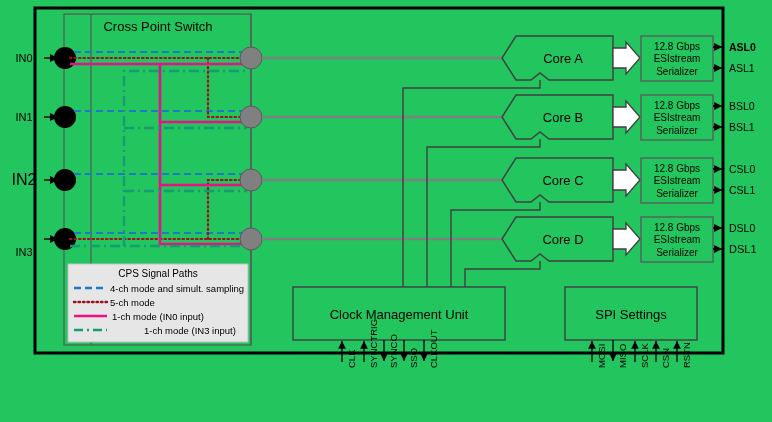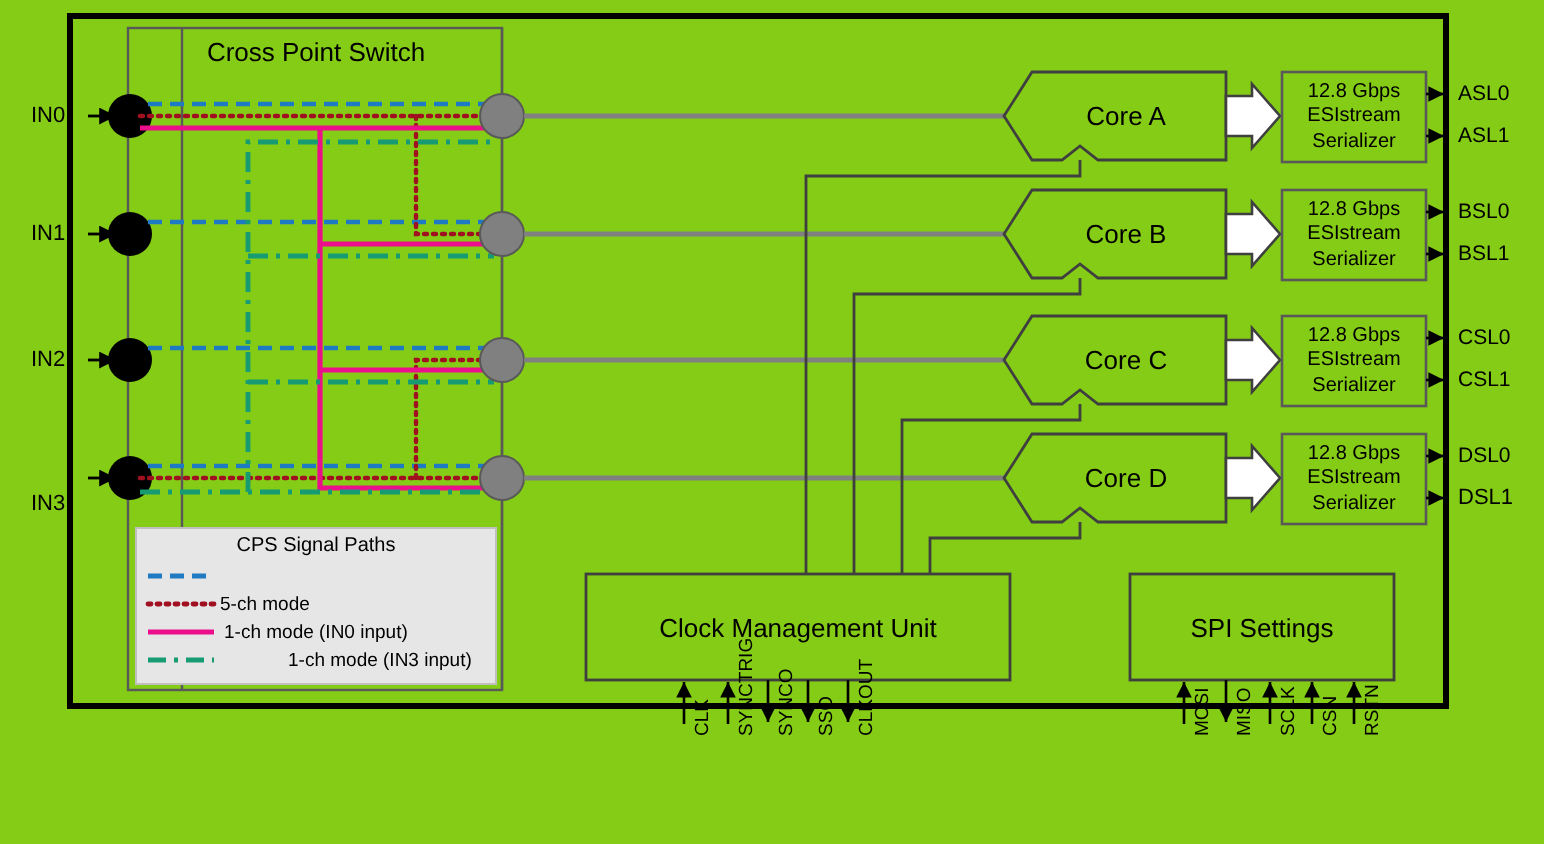--- a/index.html
+++ b/index.html
@@ -1,17 +1,17 @@
 <!DOCTYPE html>
 <html><head>
 <meta charset="utf-8">
 <style>
   html,body{margin:0;padding:0;background:#ffffff;}
   body{font-family:"Liberation Sans",sans-serif;}
-  #stage{position:relative;width:772px;height:422px;overflow:hidden;background:#84cc16;}
+  #stage{position:relative;width:772px;height:422px;overflow:hidden;background:#22c55e;}
   #svgroot{position:absolute;left:0;top:0;width:772px;height:422px;}
   .txt{position:absolute;white-space:nowrap;color:#000;}
   .ctr{transform:translate(-50%,-50%);text-align:center;}
   .vlabel{transform-origin:left top;}
 </style>
 </head>
 <body>
 
 <div id="stage">
 
@@ -148,21 +148,21 @@
       <line x1="74" y1="302" x2="107" y2="302" stroke="#a01020" stroke-width="2.4" stroke-dasharray="1.5,3" stroke-linecap="round"></line>
       <line x1="74" y1="316" x2="107" y2="316" stroke="#ec0f8c" stroke-width="2.6"></line>
       <line x1="74" y1="330" x2="107" y2="330" stroke="#179b72" stroke-width="2.4" stroke-dasharray="9,4,2,4"></line>
     </g>
   </svg>
 
   <div class="txt ctr" style="left:158px;top:26px;font-size:13px;">Cross Point Switch</div>
 
   <div class="txt ctr" style="left:24px;top:58px;font-size:11px;">IN0</div>
   <div class="txt ctr" style="left:24px;top:117px;font-size:11px;">IN1</div>
-  <div class="txt ctr" style="left:24px;top:180px;font-size:11px;">IN2</div>
+  <div class="txt ctr" style="left:24px;top:180px;font-size:16px;">IN2</div>
   <div class="txt ctr" style="left:24px;top:252px;font-size:11px;">IN3</div>
 
   <div class="txt ctr" style="left:563px;top:58px;font-size:13px;">Core A</div>
   <div class="txt ctr" style="left:563px;top:117px;font-size:13px;">Core B</div>
   <div class="txt ctr" style="left:563px;top:180px;font-size:13px;">Core C</div>
   <div class="txt ctr" style="left:563px;top:239px;font-size:13px;">Core D</div>
 
   <div class="txt ctr" style="left:677px;top:46px;font-size:10px;">12.8 Gbps</div>
   <div class="txt ctr" style="left:677px;top:58px;font-size:10px;">ESIstream</div>
   <div class="txt ctr" style="left:677px;top:71px;font-size:10px;">Serializer</div>
@@ -172,21 +172,21 @@
   <div class="txt ctr" style="left:677px;top:130px;font-size:10px;">Serializer</div>
 
   <div class="txt ctr" style="left:677px;top:168px;font-size:10px;">12.8 Gbps</div>
   <div class="txt ctr" style="left:677px;top:180px;font-size:10px;">ESIstream</div>
   <div class="txt ctr" style="left:677px;top:193px;font-size:10px;">Serializer</div>
 
   <div class="txt ctr" style="left:677px;top:227px;font-size:10px;">12.8 Gbps</div>
   <div class="txt ctr" style="left:677px;top:239px;font-size:10px;">ESIstream</div>
   <div class="txt ctr" style="left:677px;top:252px;font-size:10px;">Serializer</div>
 
-  <div class="txt" style="left:729px;top:41px;font-size:10.5px;">ASL0</div>
+  <div class="txt" style="left:729px;top:41px;font-size:10.5px;font-weight:bold;">ASL0</div>
   <div class="txt" style="left:729px;top:62px;font-size:10.5px;text-align:center;">ASL1</div>
   <div class="txt" style="left:729px;top:100px;font-size:10.5px;">BSL0</div>
   <div class="txt" style="left:729px;top:121px;font-size:10.5px;">BSL1</div>
   <div class="txt" style="left:729px;top:163px;font-size:10.5px;">CSL0</div>
   <div class="txt" style="left:729px;top:184px;font-size:10.5px;">CSL1</div>
   <div class="txt" style="left:729px;top:222px;font-size:10.5px;">DSL0</div>
   <div class="txt" style="left:729px;top:243px;font-size:11px;">DSL1</div>
 
   <div class="txt ctr" style="left:399px;top:314px;font-size:13px;">Clock Management Unit</div>
   <div class="txt ctr" style="left:631px;top:314px;font-size:13px;">SPI Settings</div>
@@ -197,17 +197,18 @@
   <div class="txt vlabel" style="left:408px;top:368px;font-size:9.5px;transform:rotate(-90deg);transform-origin:left top;">SSO</div>
   <div class="txt vlabel" style="left:428px;top:368px;font-size:9.5px;transform:rotate(-90deg);transform-origin:left top;">CLKOUT</div>
 
   <div class="txt vlabel" style="left:596px;top:368px;font-size:9.5px;transform:rotate(-90deg);transform-origin:left top;">MOSI</div>
   <div class="txt vlabel" style="left:617px;top:368px;font-size:9.5px;transform:rotate(-90deg);transform-origin:left top;">MISO</div>
   <div class="txt vlabel" style="left:639px;top:368px;font-size:9.5px;transform:rotate(-90deg);transform-origin:left top;">SCLK</div>
   <div class="txt vlabel" style="left:660px;top:368px;font-size:9.5px;transform:rotate(-90deg);transform-origin:left top;">CSN</div>
   <div class="txt vlabel" style="left:681px;top:368px;font-size:9.5px;transform:rotate(-90deg);transform-origin:left top;">RSTN</div>
 
   <div class="txt ctr" style="left:158px;top:273px;font-size:10px;">CPS Signal Paths</div>
+  <div class="txt" style="left:110px;top:283px;font-size:9.5px;">4-ch mode and simult. sampling</div>
   <div class="txt" style="left:110px;top:297px;font-size:9.5px;">5-ch mode</div>
   <div class="txt" style="left:112px;top:311px;font-size:9.5px;">1-ch mode (IN0 input)</div>
   <div class="txt" style="left:112px;top:325px;font-size:9.5px;margin-left:32px;">1-ch mode (IN3 input)</div>
 
 </div>
 
 </body></html>

